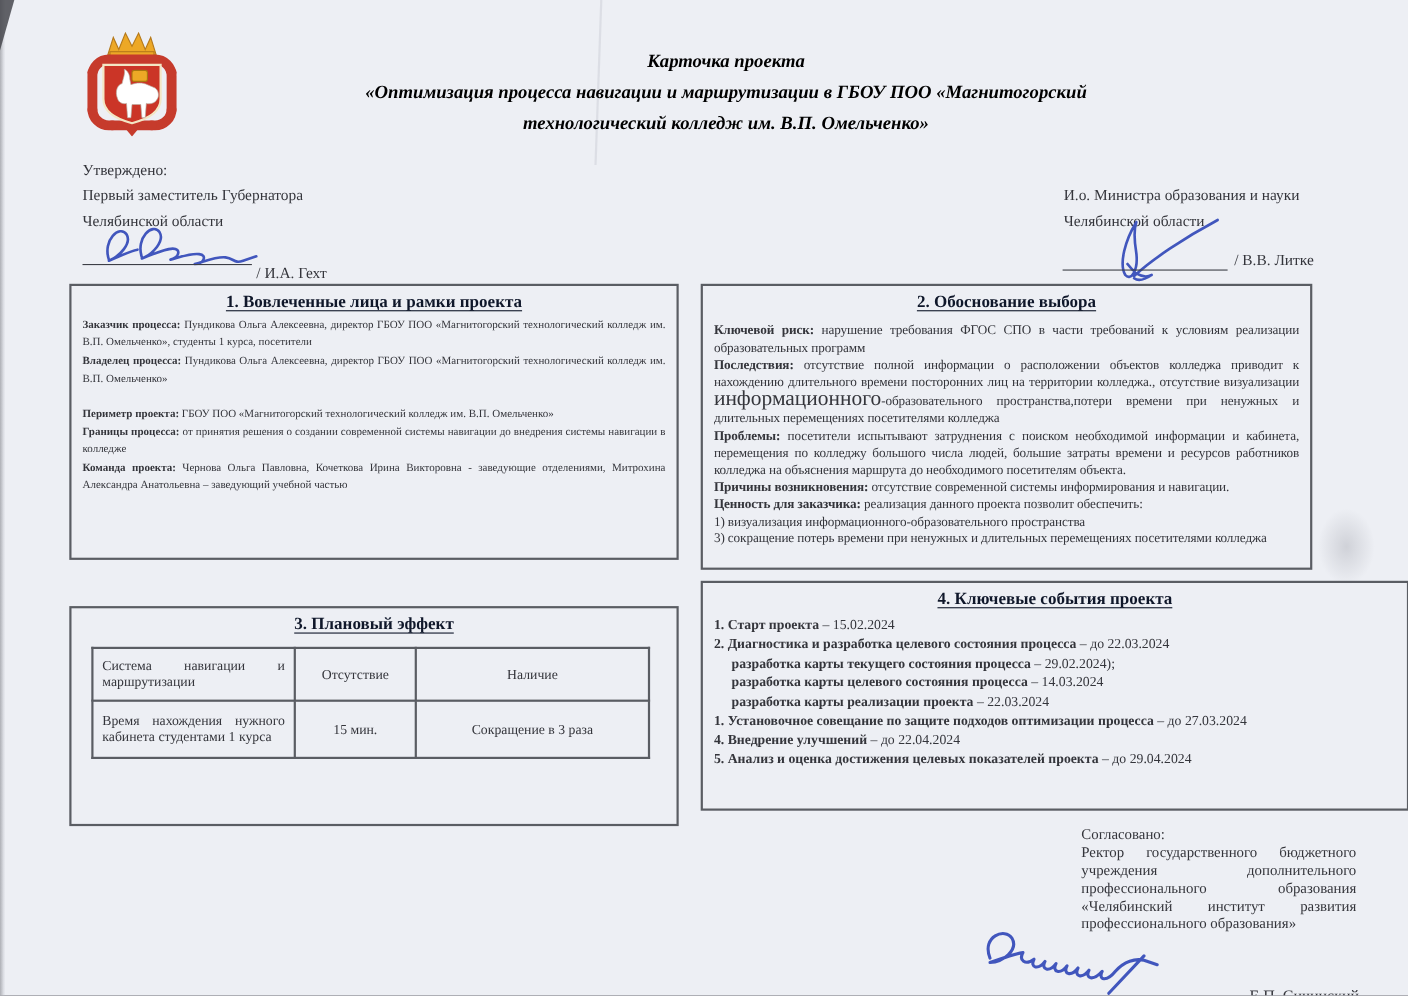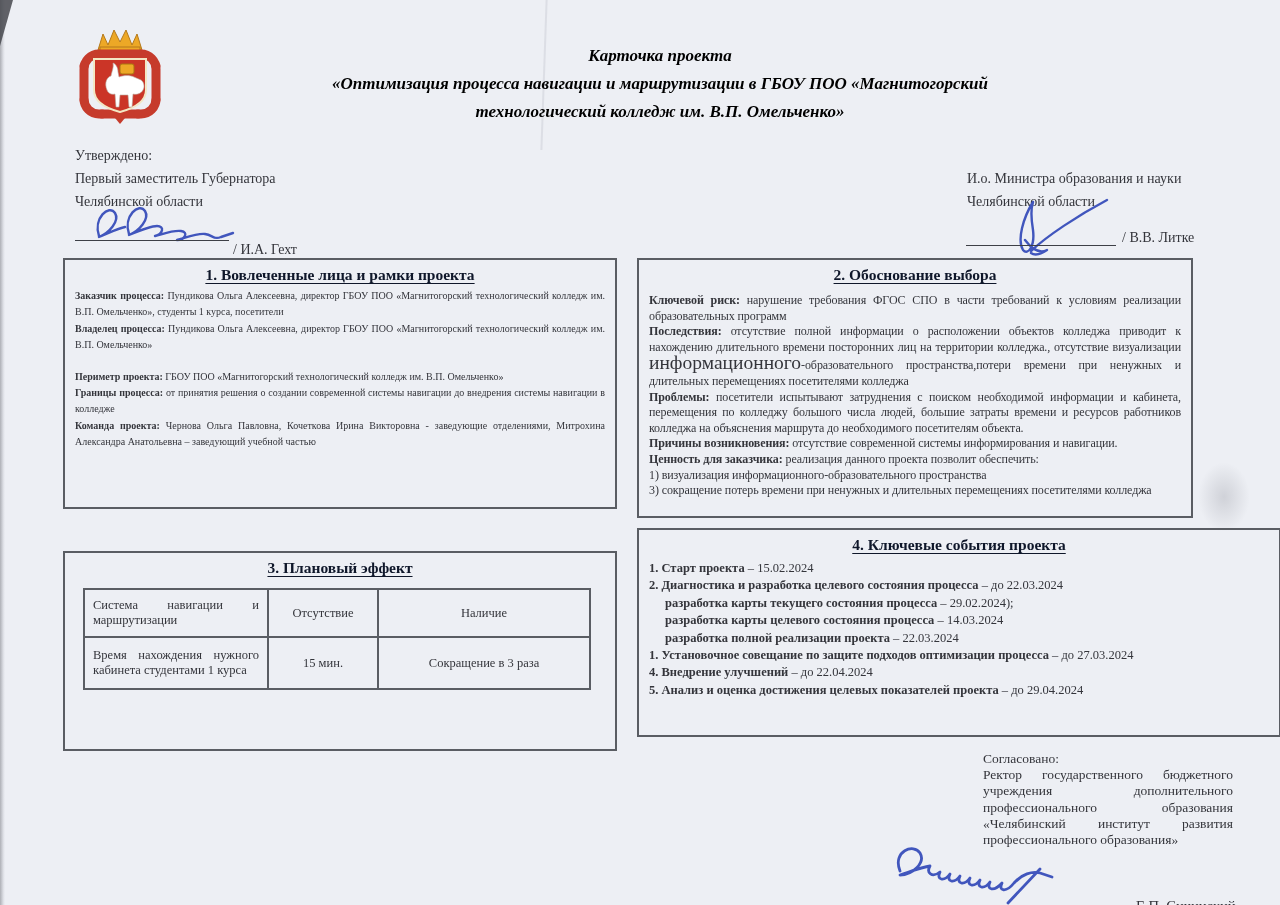--- a/index.html
+++ b/index.html
@@ -169,21 +169,21 @@
       </table>
   </div>
 
   <div class="pbox pbox4">
     <div class="pbox-title">4. Ключевые события проекта</div>
     <div class="events-wrap">
       <div class="event"><b>1. Старт проекта</b><span> – 15.02.2024</span></div>
       <div class="event"><b>2. Диагностика и разработка целевого состояния процесса</b><span> – до 22.03.2024</span></div>
       <div class="event sub"><b>разработка карты текущего состояния процесса</b><span> – 29.02.2024);</span></div>
       <div class="event sub"><b>разработка карты целевого состояния процесса</b><span> – 14.03.2024</span></div>
-      <div class="event sub"><b>разработка полной реализации проекта</b><span> – 22.03.2024</span></div>
+      <div class="event sub"><b>разработка карты реализации проекта</b><span> – 22.03.2024</span></div>
       <div class="event"><b>1. Установочное совещание по защите подходов оптимизации процесса</b><span> – до 27.03.2024</span></div>
       <div class="event"><b>4. Внедрение улучшений</b><span> – до 22.04.2024</span></div>
       <div class="event"><b>5. Анализ и оценка достижения целевых показателей проекта</b><span> – до 29.04.2024</span></div>
     </div>
   </div>
 
   <div class="agree">
     <div>Согласовано:</div>
     <div class="agree-body">Ректор государственного бюджетного учреждения дополнительного профессионального образования «Челябинский институт развития профессионального образования»</div>
   </div>

